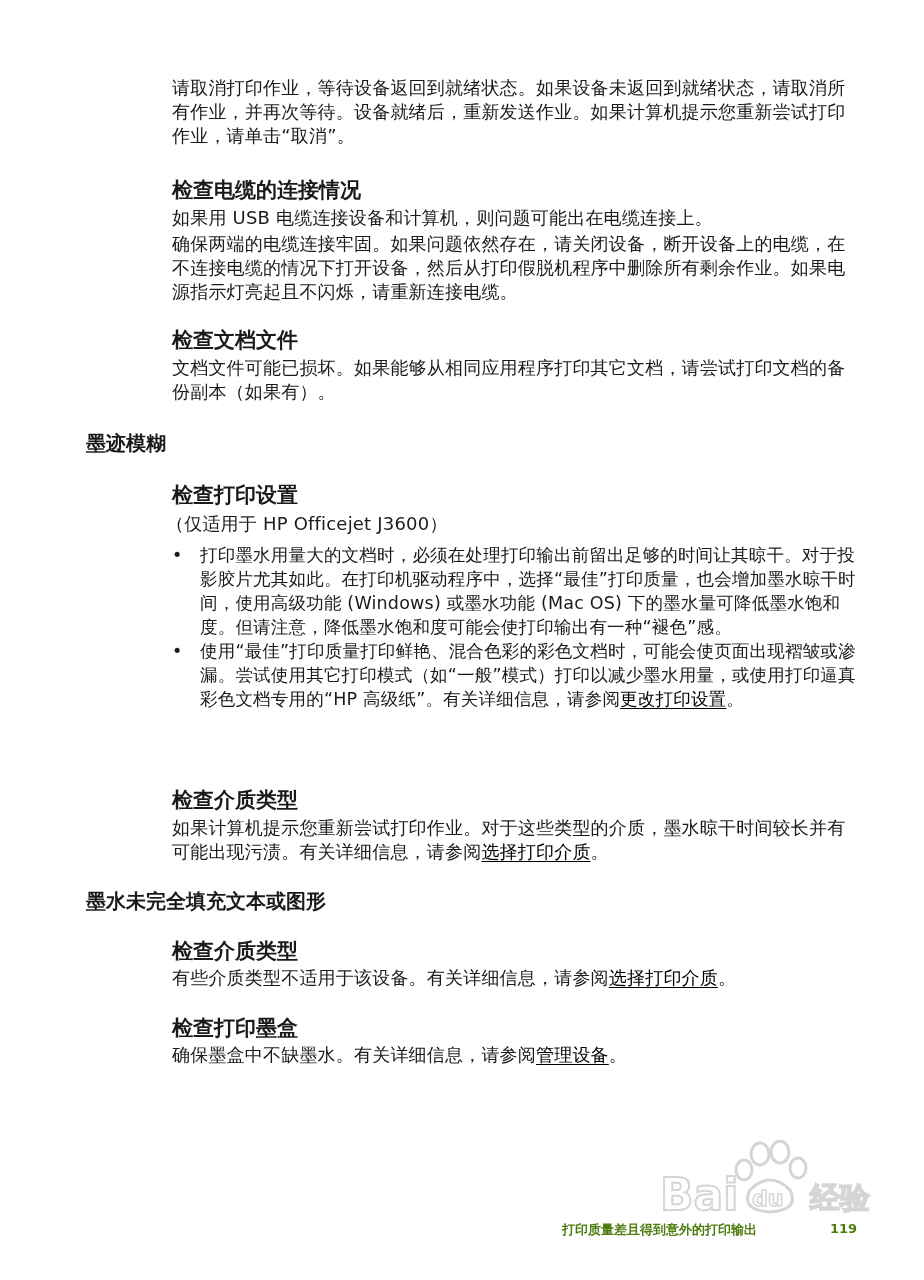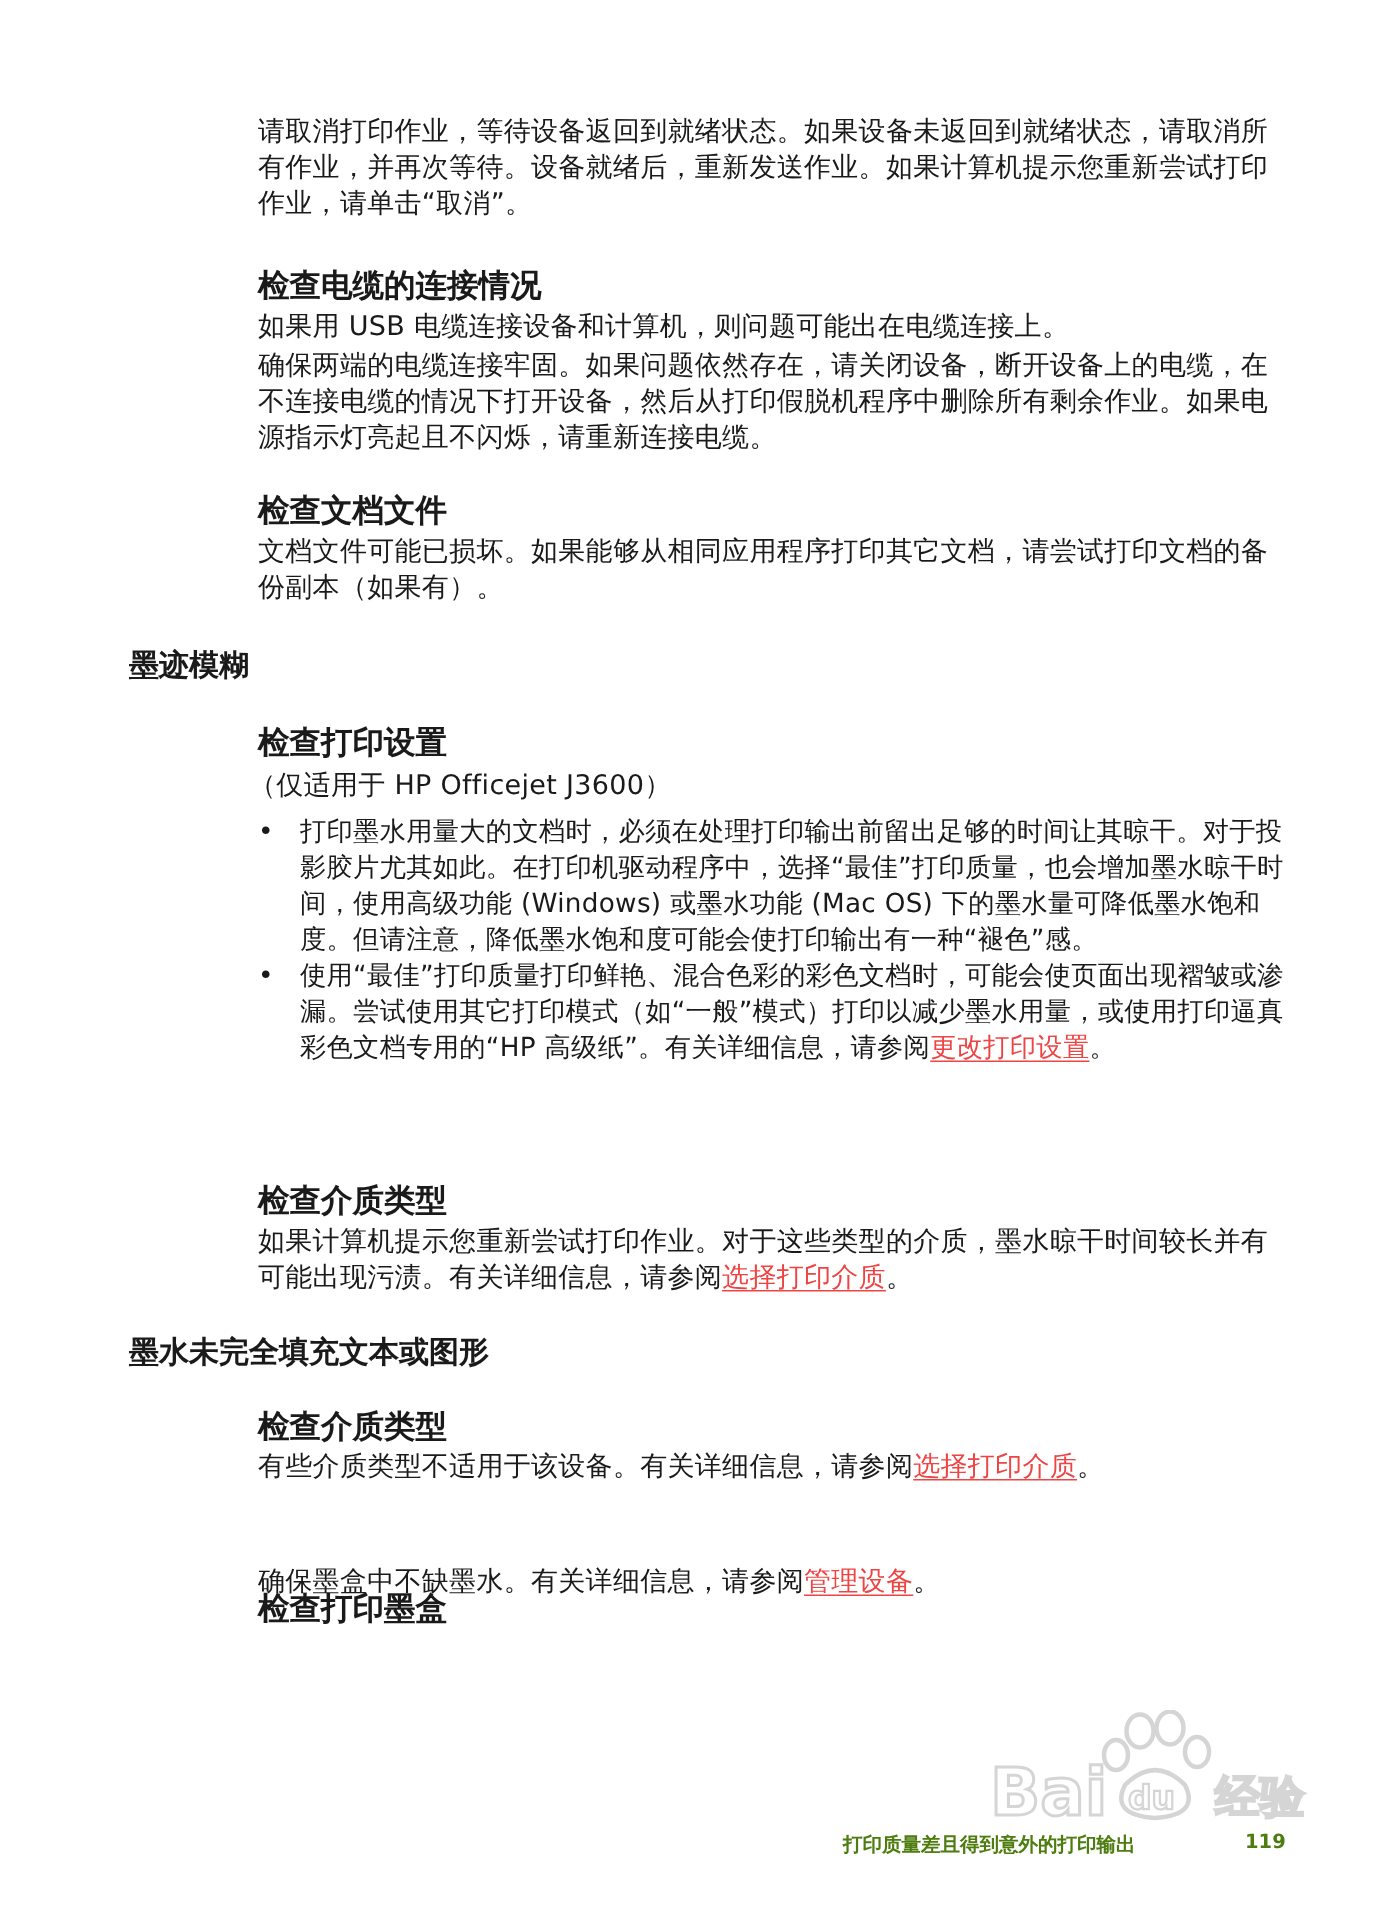--- a/index.html
+++ b/index.html
@@ -13,21 +13,21 @@
     font-size: 18px; line-height: 24px; letter-spacing: 0.2px;
   }
   .sub {
     position: absolute; left: 172px;
     font-size: 21px; font-weight: bold; line-height: 20px;
   }
   .sec {
     position: absolute; left: 86px;
     font-size: 20px; font-weight: bold; line-height: 22px;
   }
-  .link { color: #ef4444; text-decoration: underline; text-underline-offset: 3px; }
+  .link { color: #000000; text-decoration: underline; text-underline-offset: 3px; }
   .bullets { position: absolute; left: 172px; width: 690px; margin: 0; padding: 0; list-style: none;
     font-size: 17.5px; line-height: 24px; letter-spacing: 0.2px; }
   .bullets li { position: relative; padding-left: 28px; margin: 0 0 0 0; }
   .bullets li .dot { position: absolute; left: 0; top: 0; width: 10px; text-align: center; }
   .footer { position: absolute; top: 1221px; left: 562px; font-size: 13px; color: #4d7c0f; font-weight: bold; }
   .footer .page { position: absolute; left: 268px; top: 0; text-align: center; }
   .watermark { position: absolute; left: 650px; top: 1140px; width: 240px; height: 110px; opacity: 0.35; }
 </style>
 </head>
 <body>
@@ -62,21 +62,21 @@
   <span>如果计算机提示您重新尝试打印作业。对于这些类型的介质，墨水晾干时间较长并有可能出现污渍。有关详细信息，请参阅</span><a class="link">选择打印介质</a><span>。</span>
 </div>
 
 <div class="sec" style="top:890px;">墨水未完全填充文本或图形</div>
 
 <div class="sub" style="top:941px;">检查介质类型</div>
 <div class="para" style="top:966px;">
   <span>有些介质类型不适用于该设备。有关详细信息，请参阅</span><a class="link">选择打印介质</a><span>。</span>
 </div>
 
-<div class="sub" style="top:1062px;font-family:Liberation Serif, serif;">检查打印墨盒</div>
+<div class="sub" style="top:1018px;font-family:Liberation Serif, serif;">检查打印墨盒</div>
 <div class="para" style="top:1043px;">
   <span>确保墨盒中不缺墨水。有关详细信息，请参阅</span><a class="link">管理设备</a><span>。</span>
 </div>
 
 <svg class="watermark" viewBox="0 0 240 110">
   <g fill="none" stroke="#888" stroke-width="3">
     <ellipse cx="110" cy="14" rx="9" ry="11"></ellipse>
     <ellipse cx="130" cy="12" rx="9" ry="11"></ellipse>
     <ellipse cx="94" cy="30" rx="8" ry="10"></ellipse>
     <ellipse cx="148" cy="28" rx="8" ry="10"></ellipse>

